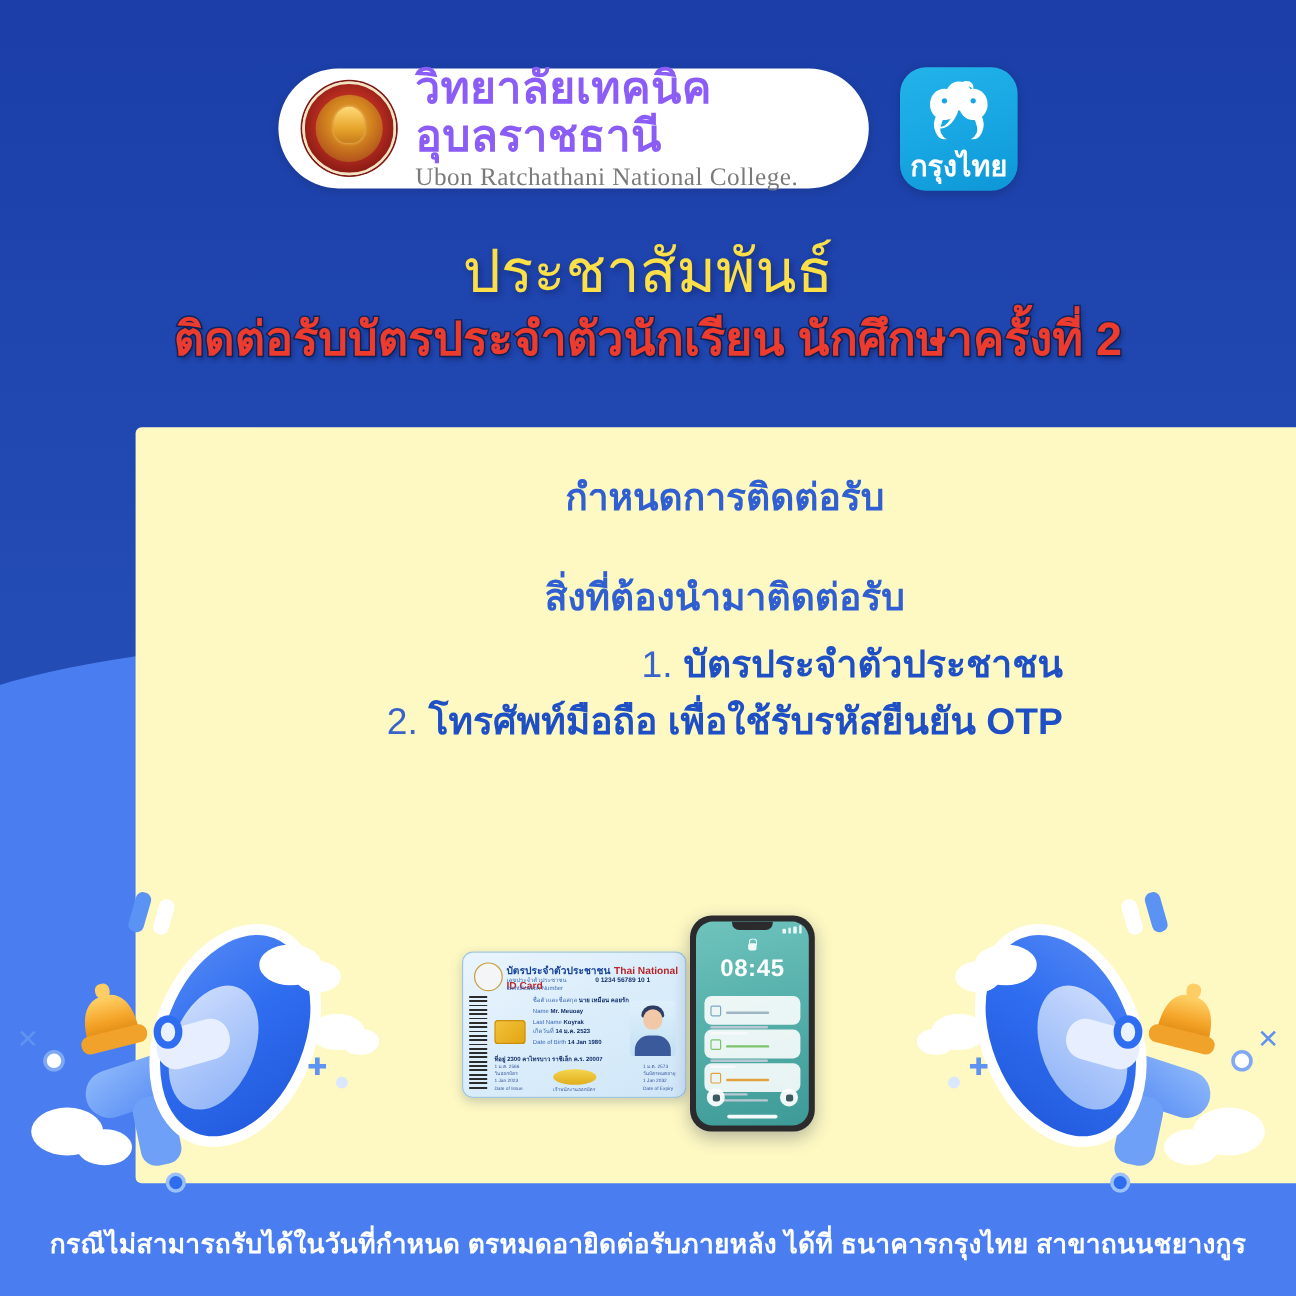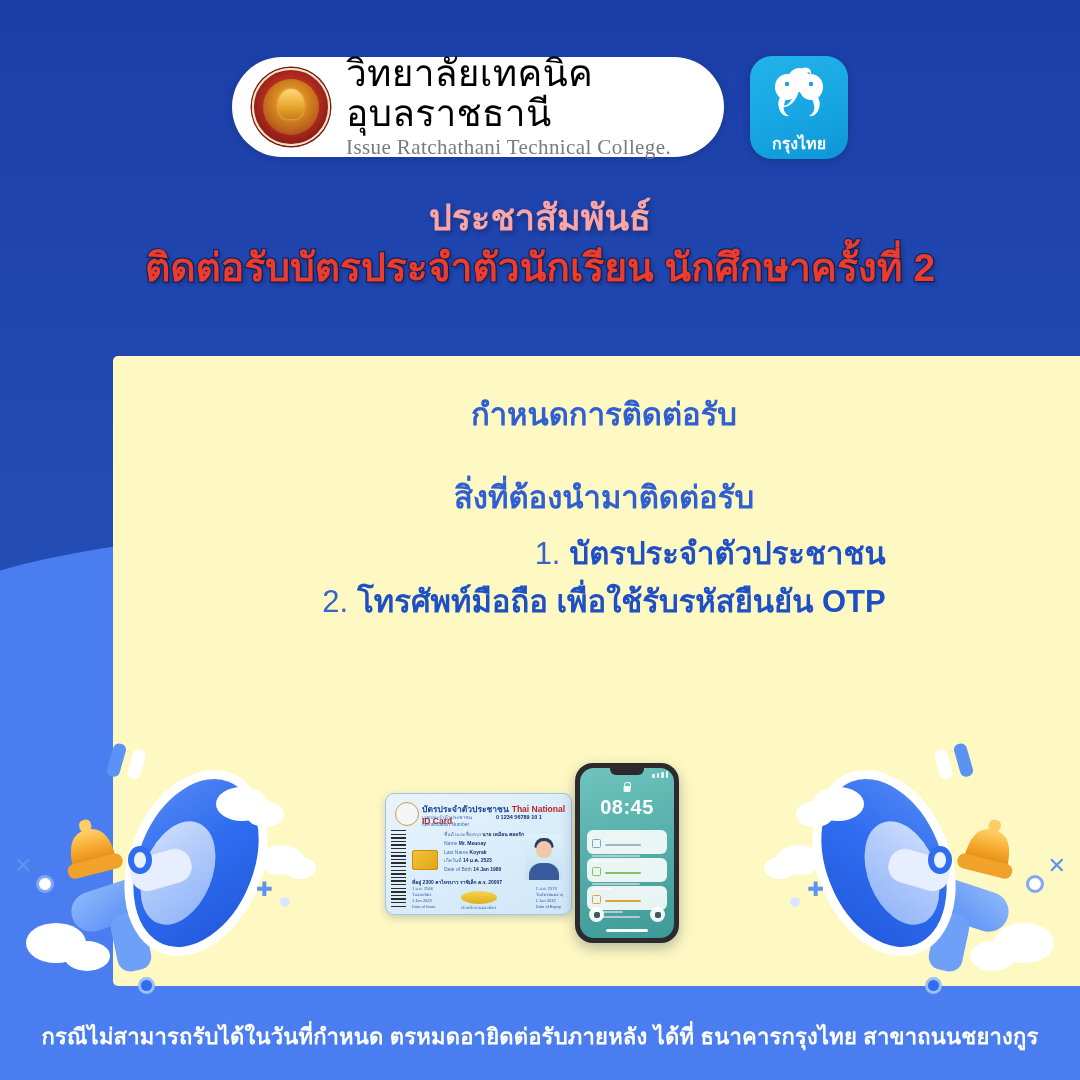--- a/index.html
+++ b/index.html
@@ -21,33 +21,33 @@
   .seal{width:74px;height:74px;border-radius:50%;flex:none;margin-left:6px;position:relative;
         background:radial-gradient(circle at 50% 45%,#d24b2a 0%,#b52b20 48%,#8e1d16 72%,#5d120d 100%);
         border:2px solid #f2e2c2;box-shadow:0 0 0 1.5px #7b1a12;}
   .seal:before{content:"";position:absolute;inset:9px;border-radius:50%;
         background:radial-gradient(circle at 50% 40%,#e8a33c 0%,#d4861f 40%,#b4561d 75%,#9c2f16 100%);}
   .seal:after{content:"";position:absolute;left:50%;top:46%;transform:translate(-50%,-50%);
         width:26px;height:30px;border-radius:50% 50% 40% 40%;
         background:linear-gradient(180deg,#ffd978,#e7a52c 60%,#c77d1c);
         box-shadow:0 0 3px rgba(255,225,150,.8);}
   .logo-text{margin-left:16px;display:flex;flex-direction:column;justify-content:center;}
-  .logo-th{font-size:37px;font-weight:normal;color:#000000;line-height:1.08;letter-spacing:.3px;}
+  .logo-th{font-size:37px;font-weight:bold;color:#8b5cf6;line-height:1.08;letter-spacing:.3px;}
   .logo-en{font-family:"Liberation Serif","DejaVu Serif",serif;font-size:21px;color:#7a7a7a;
            line-height:1.15;letter-spacing:.4px;margin-top:1px;}
   .ktb{width:98px;height:103px;border-radius:22px;flex:none;position:relative;
        background:linear-gradient(160deg,#23b3ea 0%,#17a6e2 55%,#0e96d6 100%);
        box-shadow:0 2px 8px rgba(0,0,0,.18);display:flex;flex-direction:column;
        align-items:center;justify-content:flex-end;padding-bottom:7px;box-sizing:border-box;}
   .ktb-mark{position:absolute;top:9px;left:0;right:0;display:flex;justify-content:center;}
-  .ktb-label{font-size:16px;font-weight:bold;color:#ffffff;line-height:1;}
+  .ktb-label{font-size:24px;font-weight:bold;color:#ffffff;line-height:1;}
 
   
   .headline{position:absolute;top:198px;left:0;right:0;text-align:center;}
-  .h-white{font-size:36px;font-weight:bold;color:#fca5a5;line-height:1.12;
+  .h-white{font-size:50px;font-weight:normal;color:#fde047;line-height:1.12;
            text-shadow:2px 3px 5px rgba(10,25,70,.45);}
   .h-red{margin-top:8px;font-size:39px;font-weight:bold;color:#ed3b2e;line-height:1.15;
          -webkit-text-stroke:2.4px #10265f;paint-order:stroke fill;
          text-shadow:2px 3px 4px rgba(8,20,60,.4);}
 
   
   .card{position:absolute;left:113px;top:356px;width:982px;height:630px;
         background:#fef9c3;border-radius:5px;}
   .card-body{padding-top:40px;text-align:center;}
   .sub-head{font-size:31px;color:#2f5fd0;font-weight:bold;line-height:1.25;}
@@ -145,21 +145,21 @@
   <div class="bg-deep"></div>
   <div class="bg-band"></div>
   <div class="bg-footer"></div>
 
   <div class="header">
 
     <div class="logo-pill">
       <div class="seal"></div>
       <div class="logo-text">
         <div class="logo-th">วิทยาลัยเทคนิคอุบลราชธานี</div>
-        <div class="logo-en">Issue Ratchathani Technical College.</div>
+        <div class="logo-en">Ubon Ratchathani National College.</div>
       </div>
     </div>
 
     <div class="ktb">
       <div class="ktb-mark">
         <svg width="64" height="60" viewBox="0 0 64 60" aria-hidden="true">
           <g fill="#ffffff">
             <ellipse cx="20" cy="22" rx="12" ry="13"></ellipse>
             <ellipse cx="44" cy="22" rx="12" ry="13"></ellipse>
             <ellipse cx="32" cy="15" rx="11" ry="12"></ellipse>

